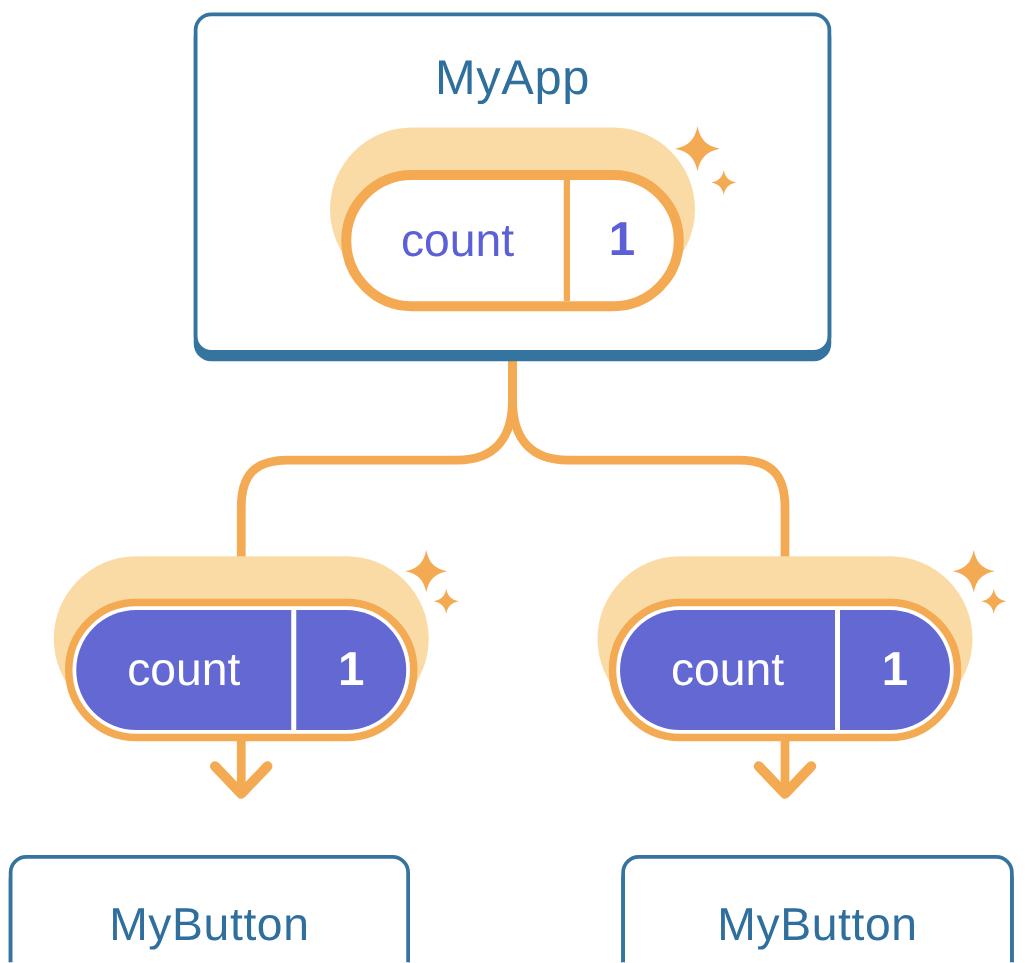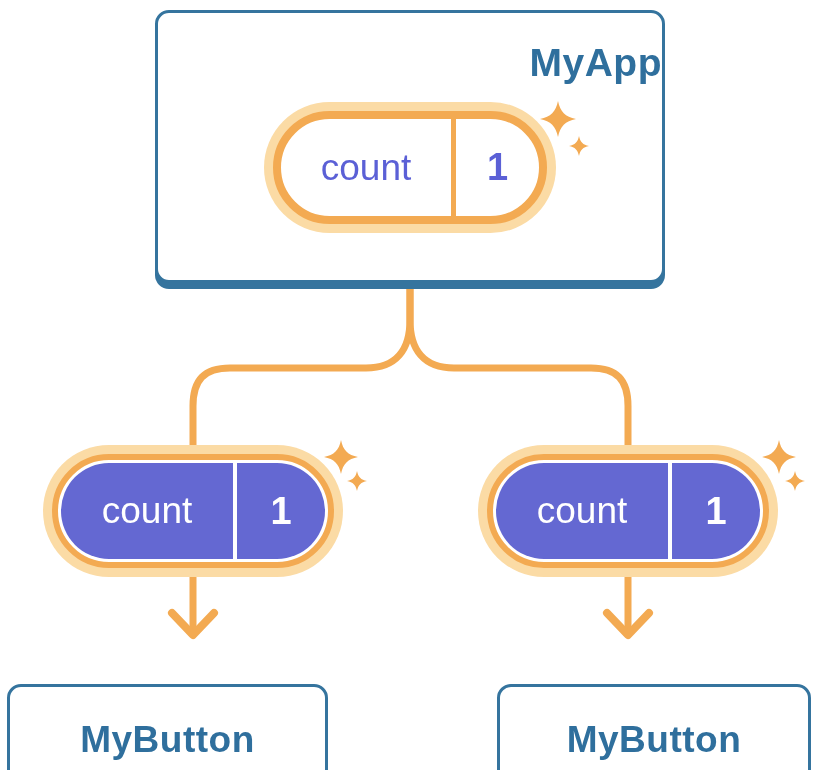--- a/index.html
+++ b/index.html
@@ -27,43 +27,43 @@
 
   .card{
     position:absolute;z-index:1;box-sizing:border-box;
     background:var(--card-white);
     border:3px solid var(--node-blue);
     border-radius:14px;
     box-shadow:0 6px 0 var(--node-blue);
   }
   .root-card{left:155px;top:10px;width:510px;height:273px;}
   .card-title{
-    margin-top:28px;text-align:right;
-    font-size:39px;font-weight:700;color:var(--title-blue);
+    margin-top:28px;text-align:center;
+    font-size:39px;font-weight:400;color:var(--title-blue);
     letter-spacing:.5px;
   }
   .button-card{
     width:321px;height:112px;top:684px;
     display:flex;align-items:center;justify-content:center;
   }
   .button-card .card-title{margin:0;font-size:37px;}
   .button-card.left{left:7px;}
   .button-card.right{left:497px;width:314px;}
 
   
   .pill{
     position:absolute;z-index:2;box-sizing:border-box;
     background:var(--accent-orange-pale);
     border-radius:999px;padding:9px;
   }
   .pill-ring{
     height:100%;box-sizing:border-box;
     border:8px solid var(--accent-orange);
     background:#fff;border-radius:999px;
-    display:flex;align-items:stretch;overflow:hidden;
+    display:flex;align-items:stretch;overflow:hidden;margin-top:25px;
   }
   .cell{display:flex;align-items:center;justify-content:center;}
   .light .cell{font-size:37px;color:var(--state-purple-text);}
   .light .cell.label{width:170px;}
   .light .cell.value{flex:1;font-weight:700;font-size:38px;}
   .light .divider{width:5px;background:var(--accent-orange);}
 
   .pill.root-pill{left:50%;transform:translateX(-50%);top:102px;width:292px;height:131px;}
 
   .pill.dark{width:300px;height:132px;}

